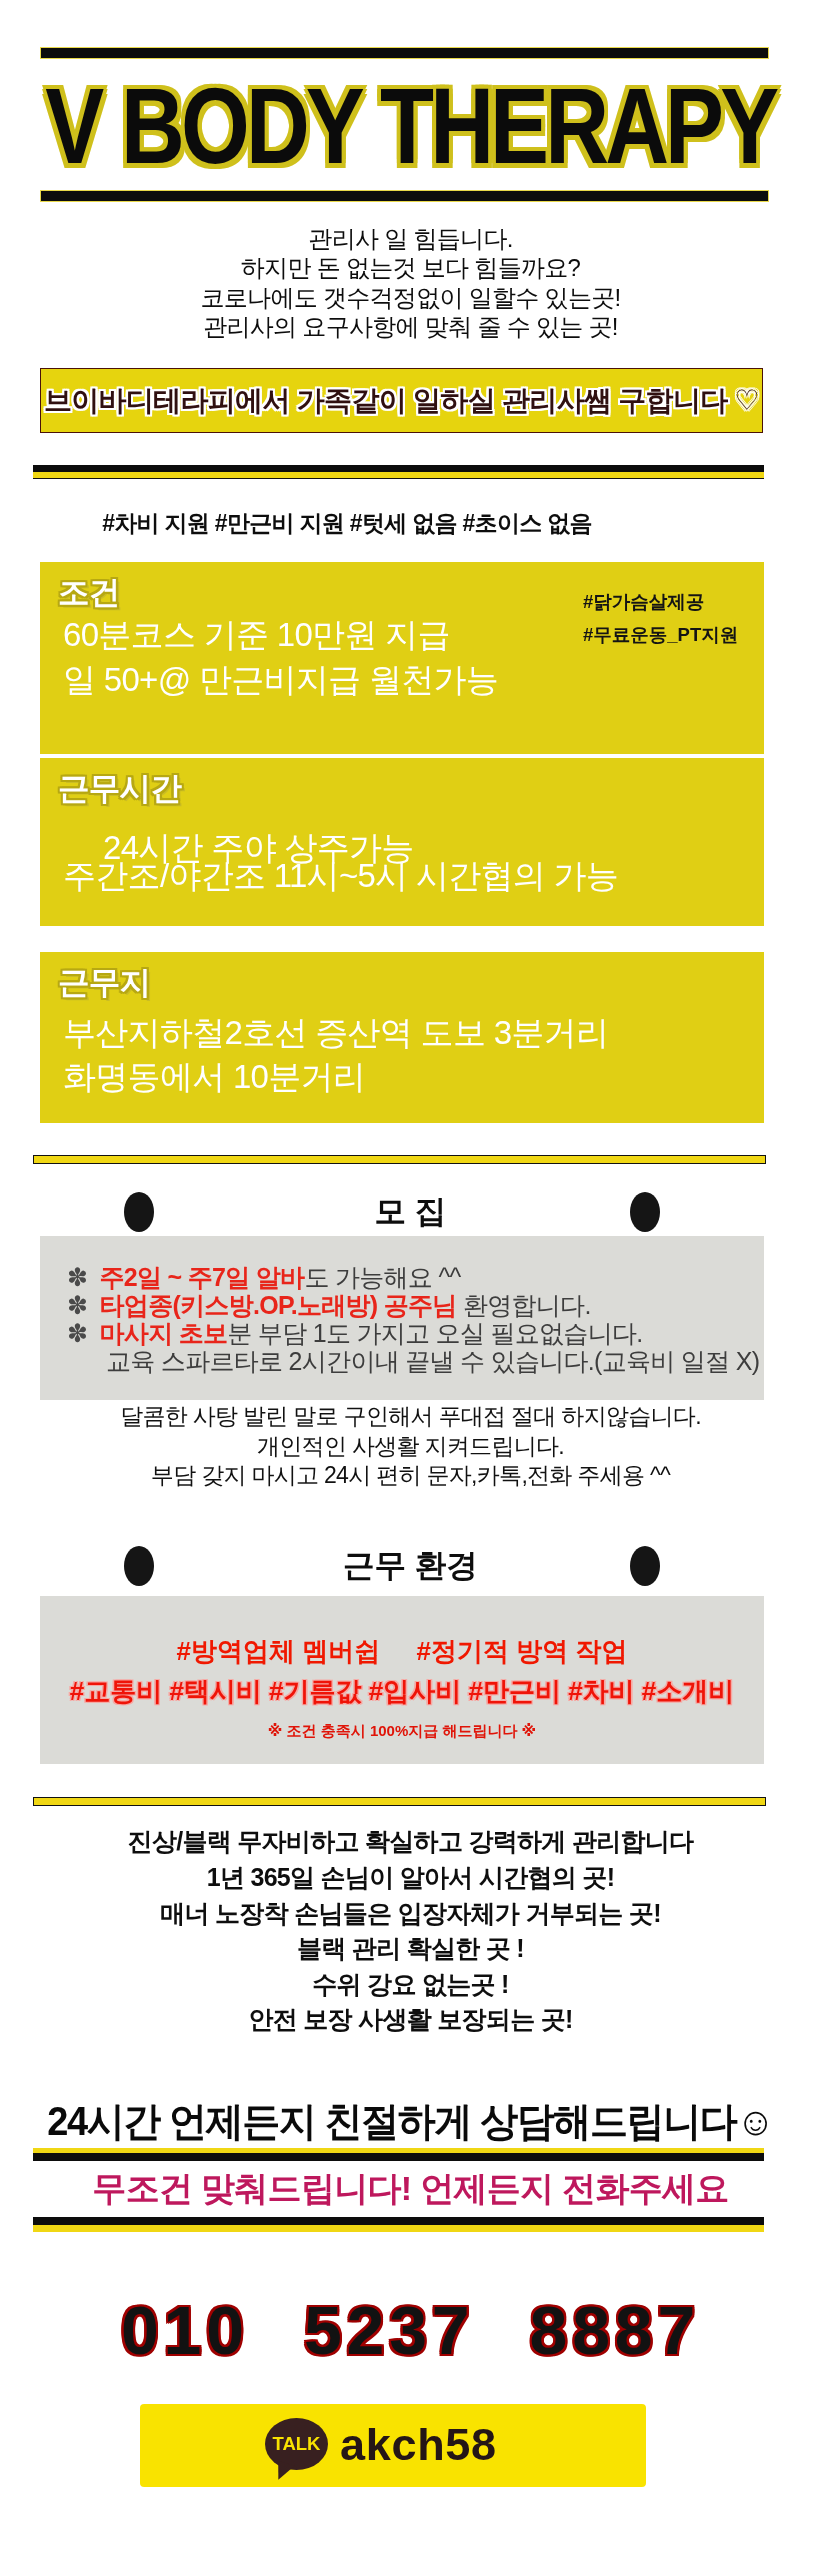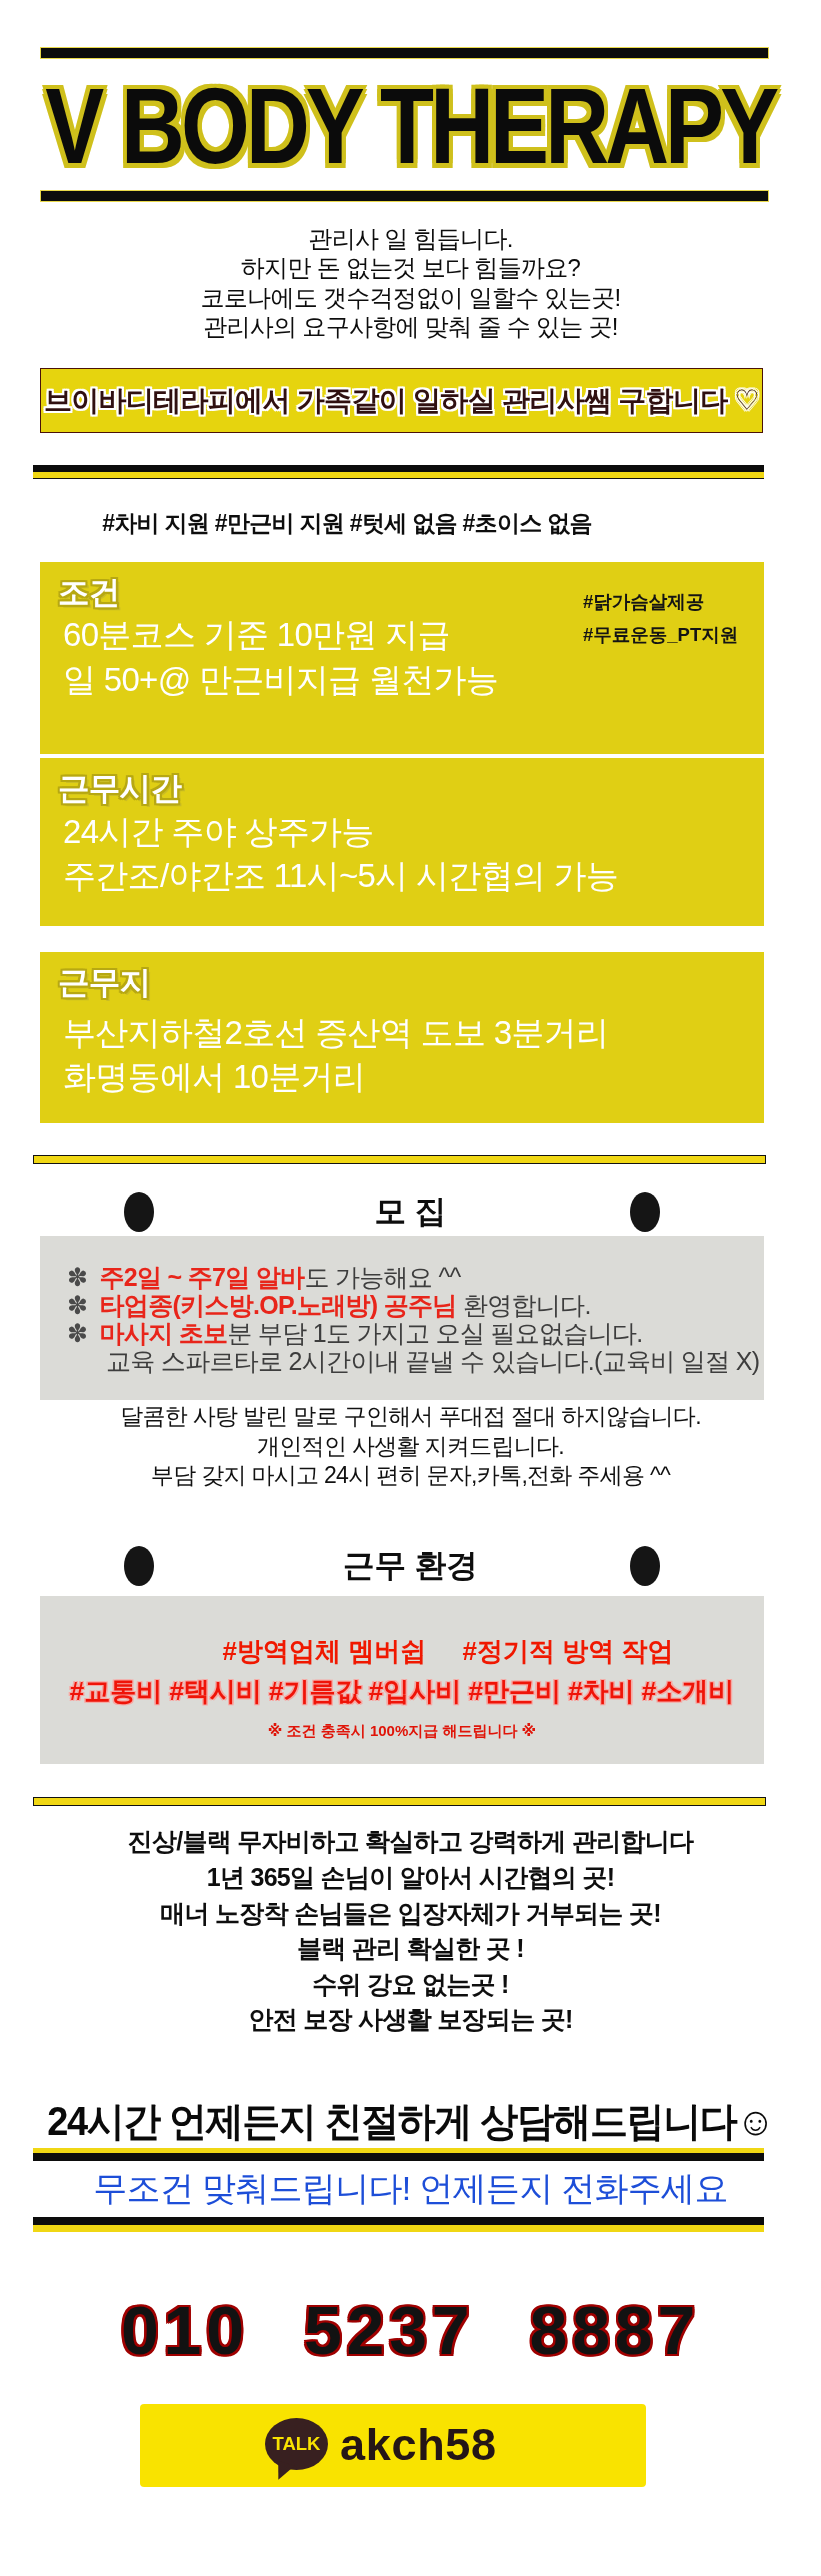--- a/index.html
+++ b/index.html
@@ -36,32 +36,32 @@
   .sechead{position:absolute;left:0;width:671px;height:42px;padding-left:36px;}
   .sechead .txt{position:absolute;left:0;width:821px;text-align:center;font-size:31.5px;font-weight:700;color:#0d0d0d;top:0;}
   .dot{position:absolute;width:30px;height:40px;background:#151515;border-radius:50%;top:1.4px;}
   
   .graybox{position:absolute;left:40px;width:724px;background:#dbdbd7;}
   .gline{position:absolute;left:27px;font-size:25px;color:#3d3d3d;white-space:nowrap;letter-spacing:-0.7px;}
   .gline .star{color:#4a4a4a;margin-right:12.3px;}
   .gline .red{color:#e8251a;font-weight:700;}
   .note{position:absolute;left:0;width:821px;text-align:center;font-size:23px;color:#111;letter-spacing:-0.7px;}
   
-  .envline1{position:absolute;left:0;width:724px;text-align:center;font-size:26px;font-weight:700;color:#f01800;white-space:nowrap;padding-left:46px;}
+  .envline1{position:absolute;left:0;width:724px;text-align:center;font-size:26px;font-weight:700;color:#f01800;white-space:nowrap;}
   .envline2{position:absolute;left:0;width:724px;text-align:center;font-size:26px;font-weight:700;color:#ef1408;white-space:nowrap;
       text-shadow:1.4px 1.4px 0 #f6a9a4,-1.4px 1.4px 0 #f6a9a4,1.4px -1.4px 0 #f6a9a4,-1.4px -1.4px 0 #f6a9a4;}
   .envline3{position:absolute;left:0;width:724px;text-align:center;font-size:15px;font-weight:700;color:#e01408;}
   
   .promise{position:absolute;left:0;width:821px;text-align:center;font-size:25px;font-weight:700;color:#0e0e0e;letter-spacing:-0.7px;}
   
   #consult{position:absolute;left:0;top:2096px;width:821px;text-align:center;font-size:38px;font-weight:700;color:#0a0a0a;
            letter-spacing:-1.4px;white-space:nowrap;transform:scaleY(1.05);}
   #consult .smile{font-weight:400;}
   
-  #redcta{position:absolute;left:0;top:2166px;width:821px;text-align:center;font-size:34px;font-weight:400;color:#1d4ed8;
+  #redcta{position:absolute;left:0;top:2166px;width:821px;text-align:center;font-size:34px;font-weight:700;color:#be185d;
           letter-spacing:-0.7px;white-space:nowrap;}
   
   #phone{position:absolute;left:0;top:2291px;width:821px;text-align:center;font-size:68px;font-weight:700;color:#121212;
          letter-spacing:4.8px;word-spacing:31.5px;white-space:nowrap;
          text-shadow:-2.1px -2.1px 0 #a00000,-2.1px 0 0 #a00000,-2.1px 2.1px 0 #a00000,0 -2.1px 0 #a00000,
                      0 2.1px 0 #a00000,2.1px -2.1px 0 #a00000,2.1px 0 0 #a00000,2.1px 2.1px 0 #a00000;}
   
   #kakao{position:absolute;left:140px;top:2404px;width:506px;height:83px;background:#f9e300;border-radius:4.1px;}
   #kbubble{position:absolute;left:125px;top:13.7px;width:63px;height:52px;background:#382020;border-radius:50%;
            display:flex;align-items:center;justify-content:center;}
@@ -99,21 +99,21 @@
   <div class="ybox" style="top:562px;height:192px;">
     <div class="btitle" style="top:9.6px;">조건</div>
     <div class="bline" style="top:51px;">60분코스 기준 10만원 지급</div>
     <div class="bline" style="top:96px;">일 50+@ 만근비지급 월천가능</div>
     <div class="btag" style="top:27px;">#닭가슴살제공</div>
     <div class="btag" style="top:60px;">#무료운동_PT지원</div>
   </div>
 
   <div class="ybox" style="top:758px;height:168px;">
     <div class="btitle" style="top:9.6px;">근무시간</div>
-    <div class="bline" style="top:52px;">24시간 주야 상주가능</div>
+    <div class="bline" style="top:68px;margin-left:40px;">24시간 주야 상주가능</div>
     <div class="bline" style="top:96px;">주간조/야간조 11시~5시 시간협의 가능</div>
   </div>
 
   <div class="ybox" style="top:952px;height:171px;">
     <div class="btitle" style="top:9.6px;">근무지</div>
     <div class="bline" style="top:59px;">부산지하철2호선 증산역 도보 3분거리</div>
     <div class="bline" style="top:103px;">화명동에서 10분거리</div>
   </div>
 
   <div class="yellowbar" style="top:1155px;height:6.8px;"></div>

